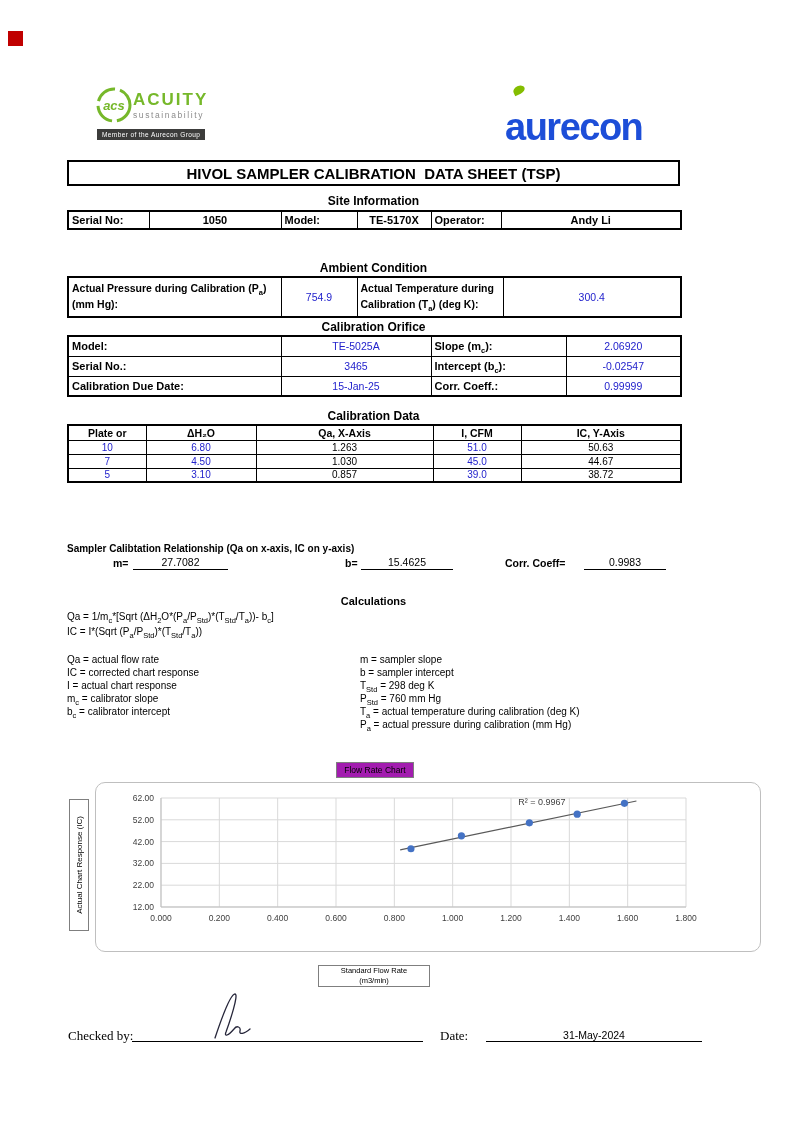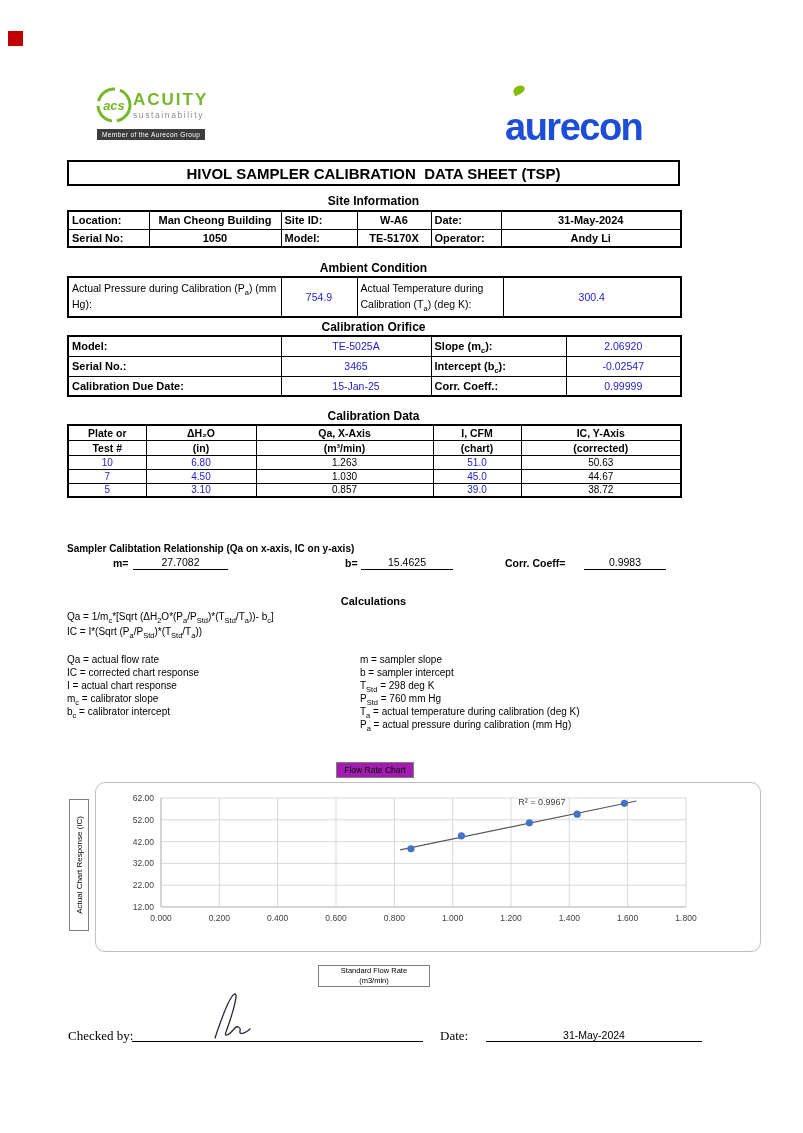--- a/index.html
+++ b/index.html
@@ -22,21 +22,21 @@
   .title-box{left:67px;top:160px;width:613px;height:26px;border:2px solid #000;display:flex;align-items:center;justify-content:center;font-weight:bold;font-size:15px;white-space:pre}
   .sec-head{left:67px;width:613px;text-align:center;font-weight:bold;font-size:12px}
 
   
   .tbl{position:absolute;left:67px;width:613px;border-collapse:collapse;table-layout:fixed;border:2px solid #000;background:#fff}
   .tbl td{border:1px solid #000;padding:0 3px;overflow:hidden}
   .site-tbl td{font-size:11px;font-weight:bold;height:18px}
   .lbl{text-align:left}
   .ctr{text-align:center}
   .amb-tbl td{height:40px;vertical-align:middle}
-  .lbl2{font-size:10.5px;font-weight:normal;line-height:1.5}
+  .lbl2{font-size:10.5px;font-weight:bold;line-height:1.5}
   .vblue{color:#2222CC;font-size:10.5px;text-align:center}
   .ori-tbl td{height:20px}
   .ori-lbl{font-size:11px;font-weight:bold}
   .cal-tbl td{text-align:center}
   .cal-tbl .hdr td{font-weight:bold;font-size:10.5px;height:15px}
   .cal-tbl .data td{font-size:10px;height:14px}
   .blue{color:#2222CC}
   sub,sup{font-size:7.5px;line-height:0}
 
   
@@ -92,28 +92,20 @@
 <table class="tbl site-tbl" style="top:210px">
   <colgroup>
       <col style="width:81px">
       <col style="width:132px">
       <col style="width:76px">
       <col style="width:74px">
       <col style="width:70px">
       <col style="width:180px">
     </colgroup>
   <tbody>
-      <tr>
-    <td class="lbl">Location:</td>
-    <td class="ctr">Man Cheong Building</td>
-    <td class="lbl">Site ID:</td>
-    <td class="ctr">W-A6</td>
-    <td class="lbl">Date:</td>
-    <td class="ctr">31-May-2024</td>
-  </tr>
   <tr>
     <td class="lbl">Serial No:</td>
     <td class="ctr">1050</td>
     <td class="lbl">Model:</td>
     <td class="ctr">TE-5170X</td>
     <td class="lbl">Operator:</td>
     <td class="ctr">Andy Li</td>
   </tr>
 </tbody>
   </table>
@@ -175,27 +167,20 @@
       <col style="width:88px">
       <col style="width:160px">
     </colgroup>
   <tbody>
       <tr class="hdr">
     <td>Plate or</td>
     <td>ΔH₂O</td>
     <td>Qa, X-Axis</td>
     <td>I, CFM</td>
     <td>IC, Y-Axis</td>
-  </tr>
-  <tr class="hdr">
-    <td>Test #</td>
-    <td>(in)</td>
-    <td>(m³/min)</td>
-    <td>(chart)</td>
-    <td>(corrected)</td>
   </tr>
   <tr class="data">
     <td class="blue">10</td>
     <td class="blue">6.80</td>
     <td>1.263</td>
     <td class="blue">51.0</td>
     <td>50.63</td>
   </tr>
   <tr class="data">
     <td class="blue">7</td>

